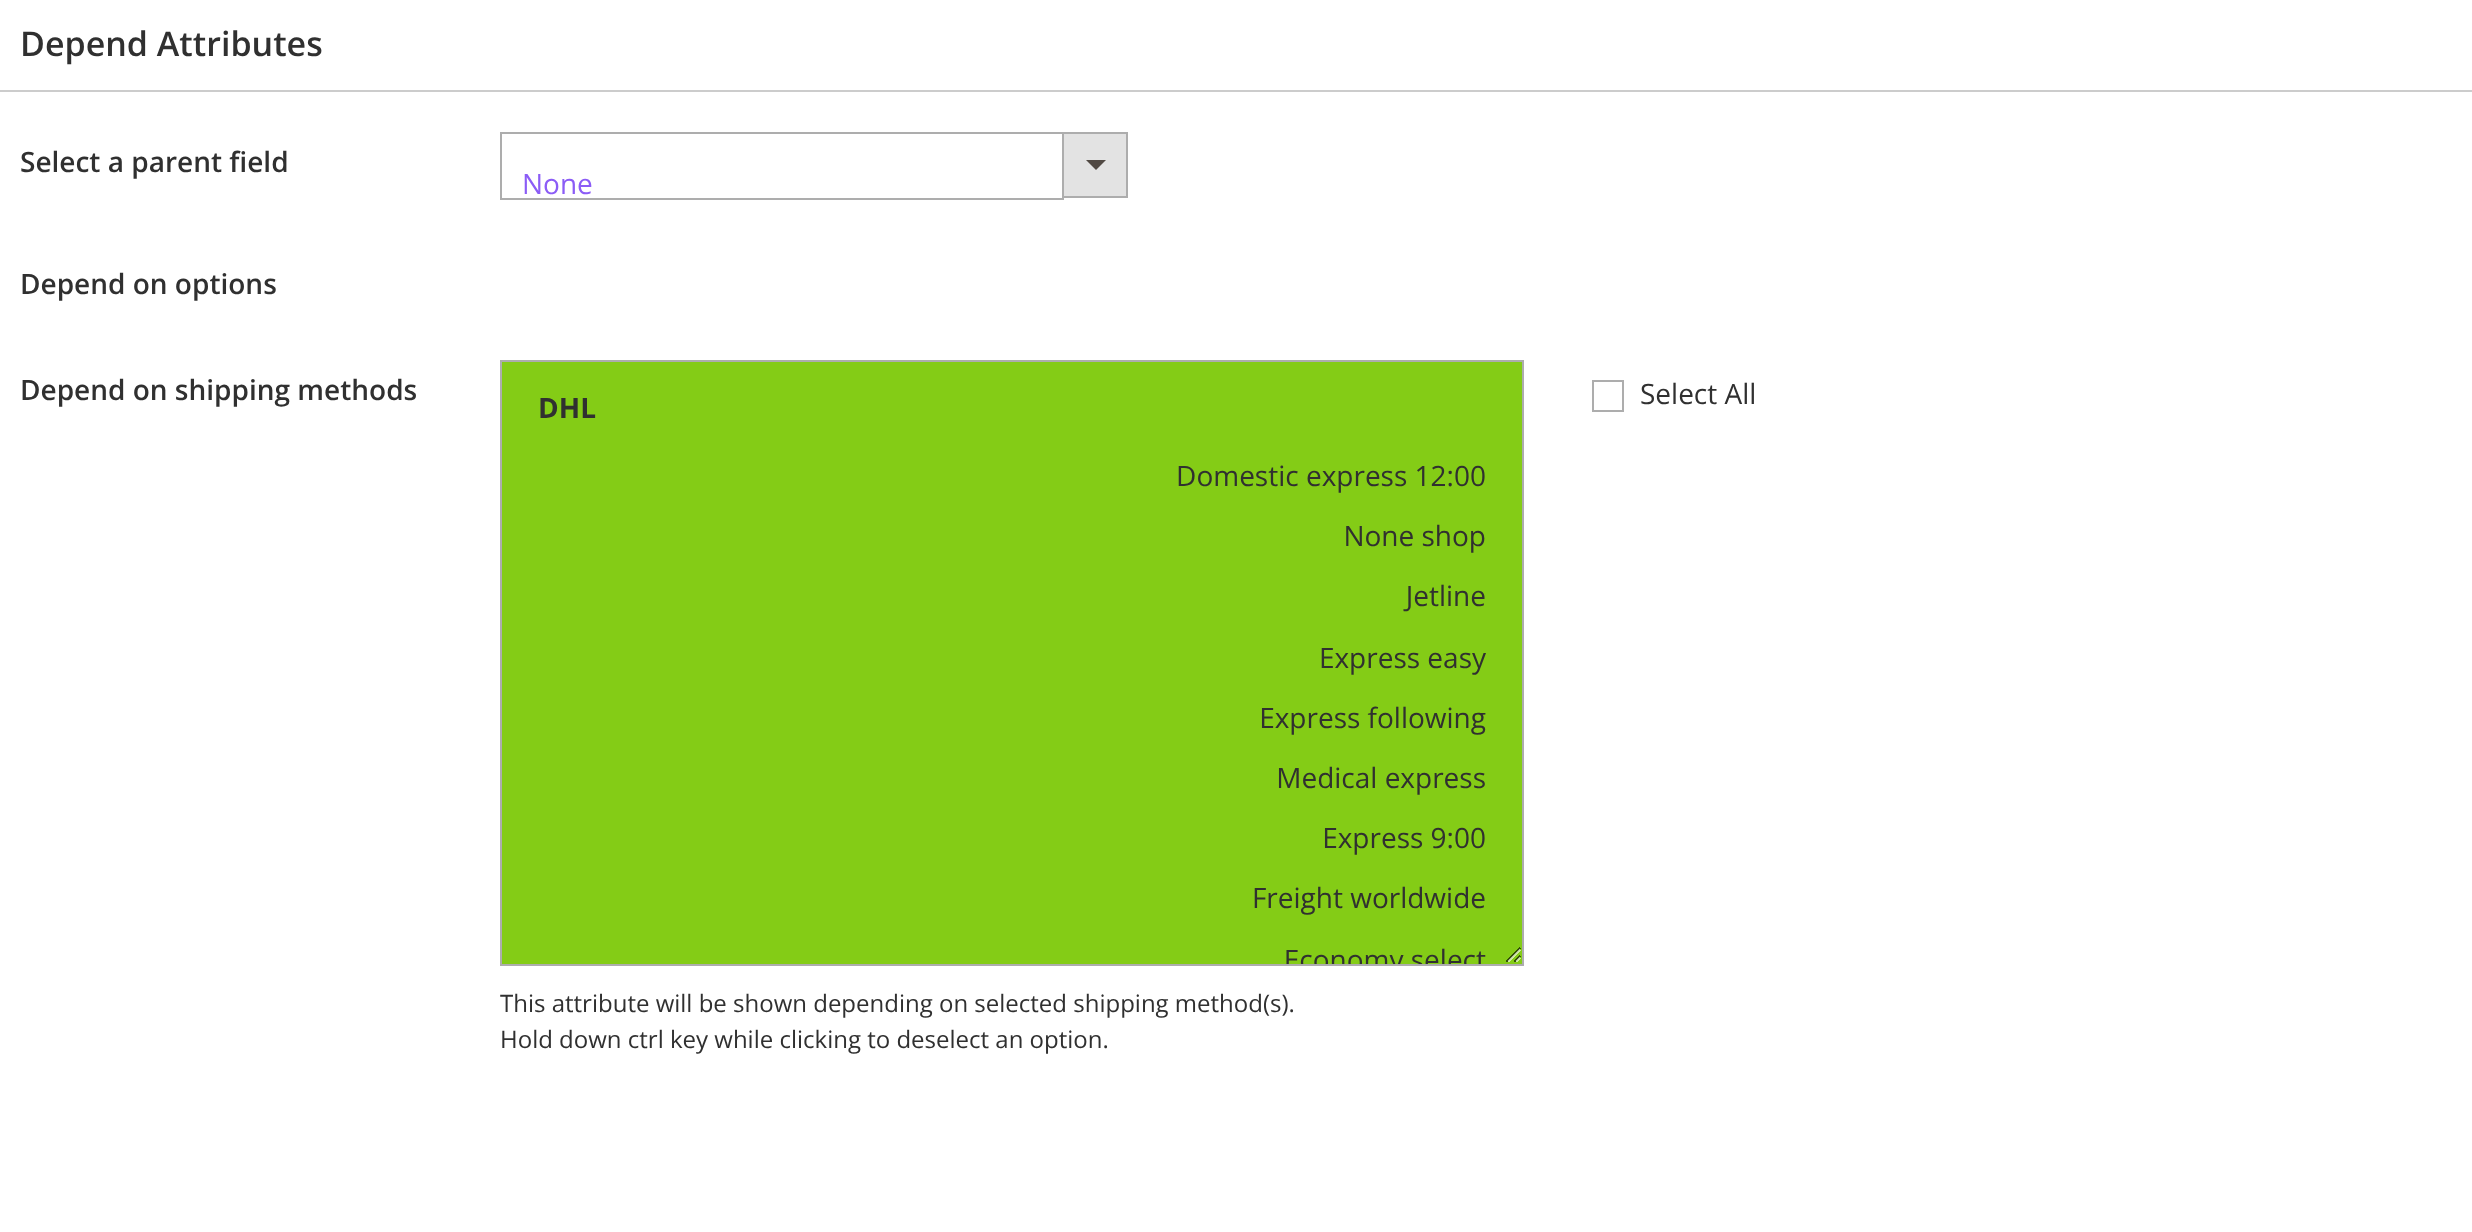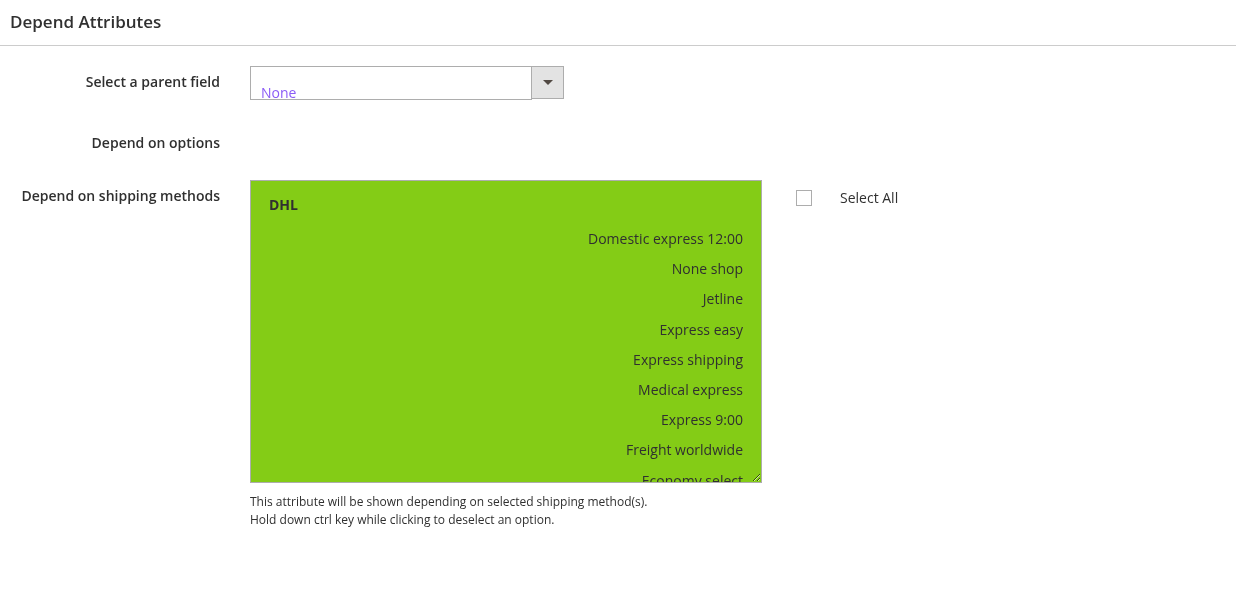--- a/index.html
+++ b/index.html
@@ -20,21 +20,20 @@
       margin-bottom: 20px;
     }
     .form-row {
       display: flex;
       align-items: flex-start;
       margin-bottom: 28px;
       padding: 0 10px;
     }
     .form-label {
       width: 240px;
-      text-align: right;
       padding-right: 30px;
       padding-top: 6px;
       font-size: 14px;
       color: #303030;
       font-weight: 600;
       flex-shrink: 0;
     }
     .form-control-wrap {
       display: flex;
       flex-direction: column;
@@ -115,21 +114,20 @@
       color: #303030;
       cursor: pointer;
       line-height: 1.3;
       text-align: right;
     }
     .select-all-wrap {
       display: flex;
       align-items: center;
       margin-left: 34px;
       margin-top: 8px;
-      gap: 20px;
     }
     .checkbox {
       width: 16px;
       height: 16px;
       border: 1px solid #adadad;
       margin-right: 8px;
       cursor: pointer;
       background: #fff;
     }
     .select-all-label {
@@ -168,21 +166,21 @@
 <div class="form-row">
   <div class="form-label">Depend on shipping methods</div>
   <div class="form-control-wrap">
     <div class="multiselect-row">
       <div class="multiselect">
         <div class="ms-group-label">DHL</div>
         <div class="ms-option">Domestic express 12:00</div>
         <div class="ms-option">None shop</div>
         <div class="ms-option">Jetline</div>
         <div class="ms-option">Express easy</div>
-        <div class="ms-option">Express shipping</div>
+        <div class="ms-option">Express following</div>
         <div class="ms-option">Medical express</div>
         <div class="ms-option">Express 9:00</div>
         <div class="ms-option">Freight worldwide</div>
         <div class="ms-option">Economy select</div>
       </div>
       <div class="select-all-wrap">
         <div class="checkbox"></div>
         <span class="select-all-label">Select All</span>
       </div>
     </div>

